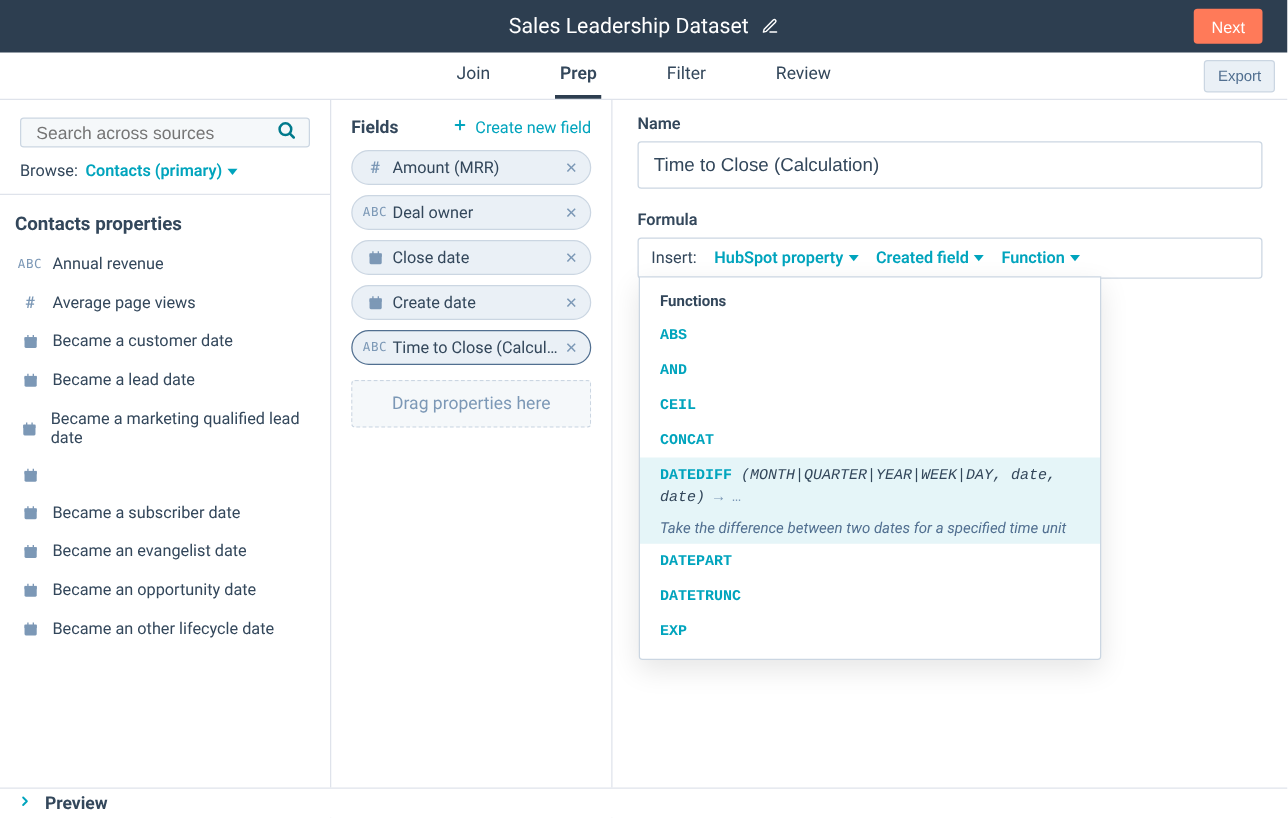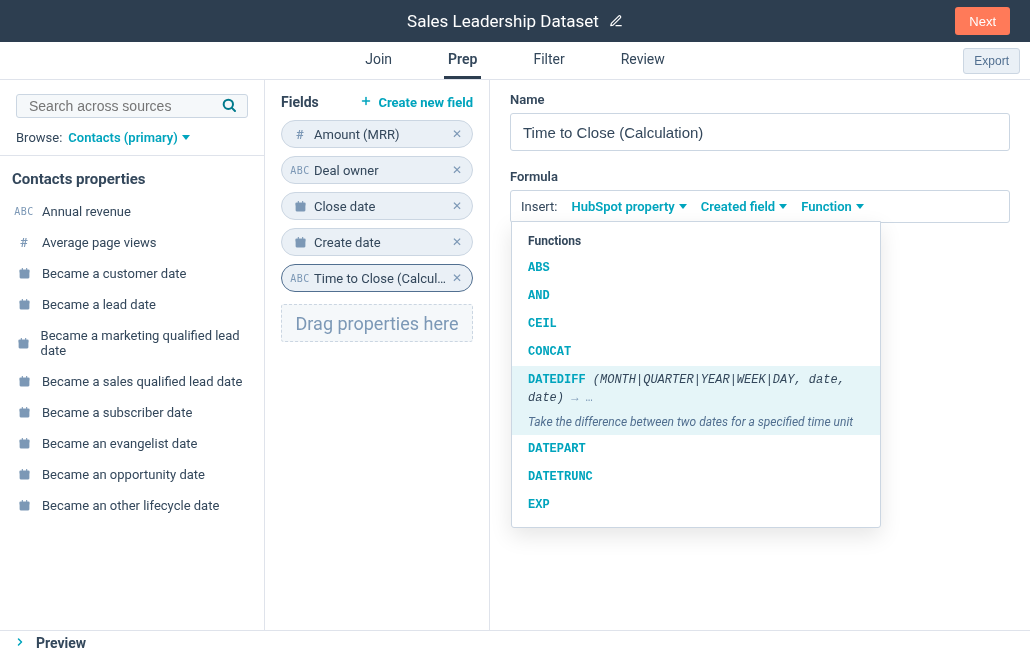--- a/index.html
+++ b/index.html
@@ -206,21 +206,21 @@
   }
   .fields-header .title {
     font-size:14px;
     font-weight:700;
   }
   .create-link {
     display:inline-flex;
     align-items:center;
     gap:6px;
     color: var(--hs-teal);
-    font-weight:700;
+    font-weight:400;
     font-size:13px;
     cursor:pointer;
   }
   .field-pills {
     display:flex;
     flex-direction:column;
     gap:8px;
     padding: 0 16px;
   }
   .pill {
@@ -254,21 +254,21 @@
   }
   .dropzone {
     margin:12px 16px 0 16px;
     border:1px dashed var(--hs-border);
     border-radius:3px;
     height:38px;
     display:flex;
     align-items:center;
     justify-content:center;
     color: var(--hs-text-muted);
-    font-size:18px;
+    font-size:14px;
     background:#f5f8fa;
   }
   
   .field-label {
     font-size:13px;
     font-weight:600;
     color:var(--hs-text);
     margin-bottom:6px;
   }
   .name-input {
@@ -482,21 +482,20 @@
         </div>
         <div class="prop-item">
           <span class="type-icon">
             <svg width="13" height="13" viewBox="0 0 24 24" fill="#7c98b6">
               <rect x="3" y="5" width="18" height="16" rx="2"></rect>
               <rect x="3" y="5" width="18" height="5" fill="#7c98b6"></rect>
               <line x1="8" y1="2" x2="8" y2="6" stroke="#7c98b6" stroke-width="2"></line>
               <line x1="16" y1="2" x2="16" y2="6" stroke="#7c98b6" stroke-width="2"></line>
             </svg>
           </span>
-          <span>Became a sales qualified lead date</span>
         </div>
         <div class="prop-item">
           <span class="type-icon">
             <svg width="13" height="13" viewBox="0 0 24 24" fill="#7c98b6">
               <rect x="3" y="5" width="18" height="16" rx="2"></rect>
               <rect x="3" y="5" width="18" height="5" fill="#7c98b6"></rect>
               <line x1="8" y1="2" x2="8" y2="6" stroke="#7c98b6" stroke-width="2"></line>
               <line x1="16" y1="2" x2="16" y2="6" stroke="#7c98b6" stroke-width="2"></line>
             </svg>
           </span>

